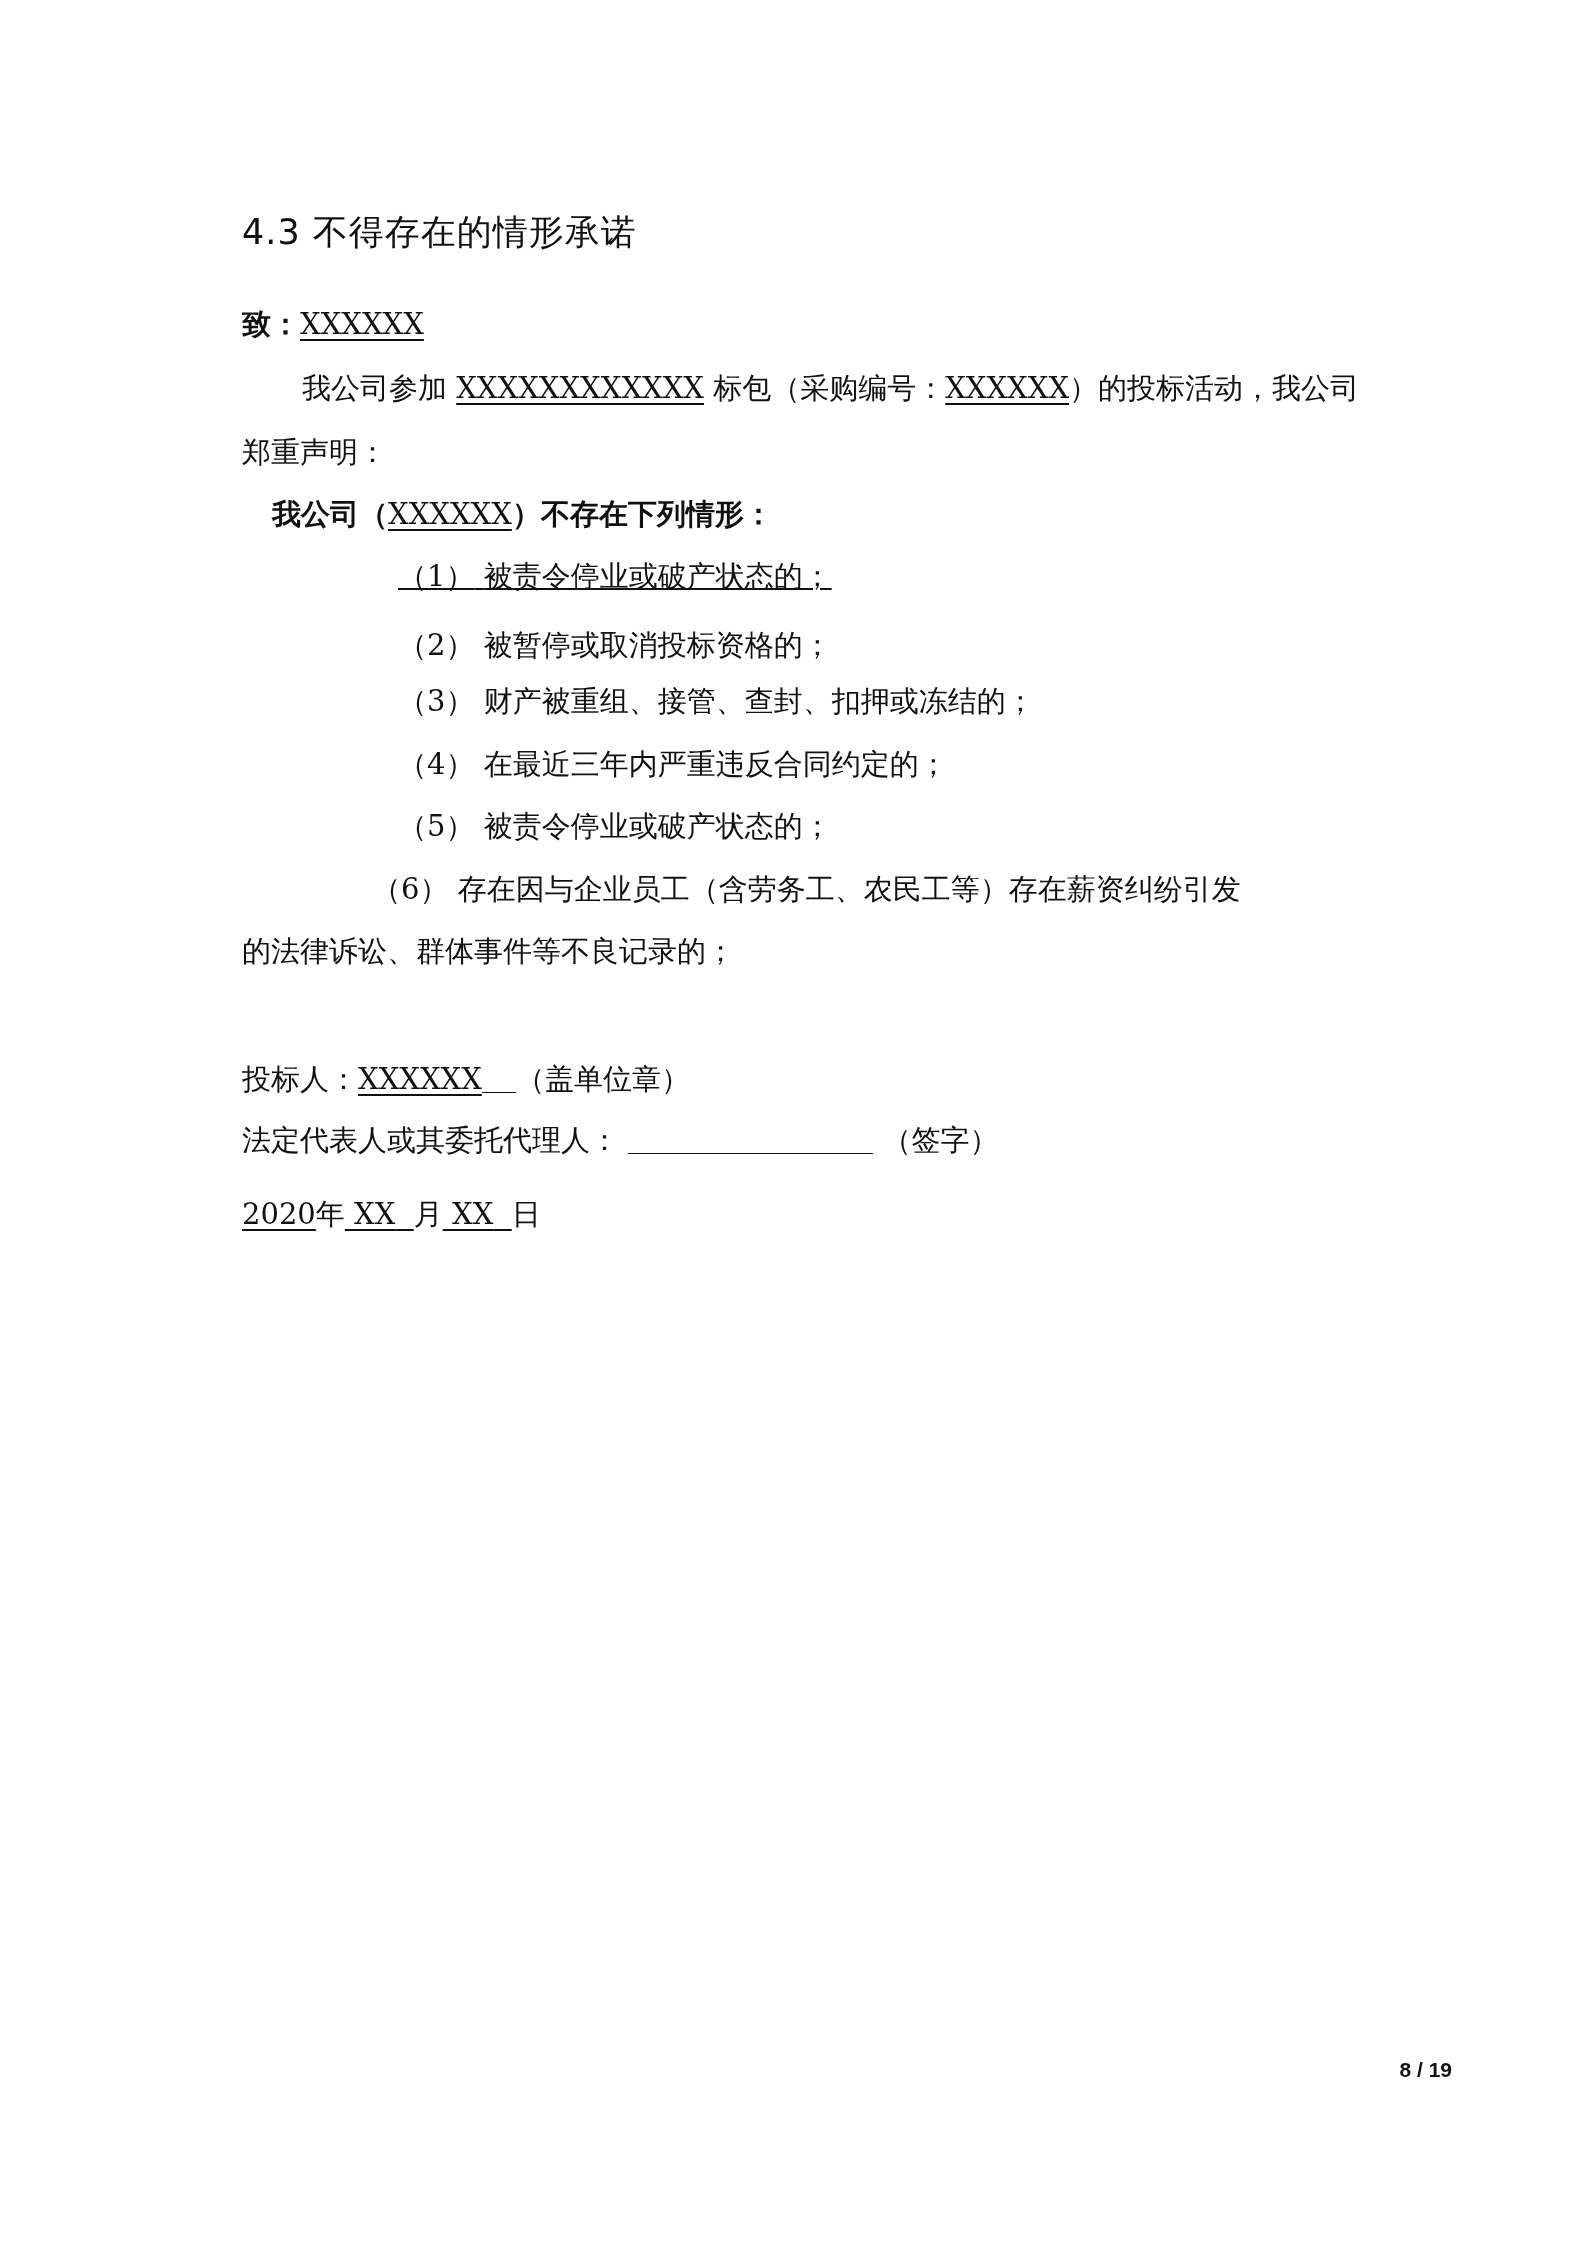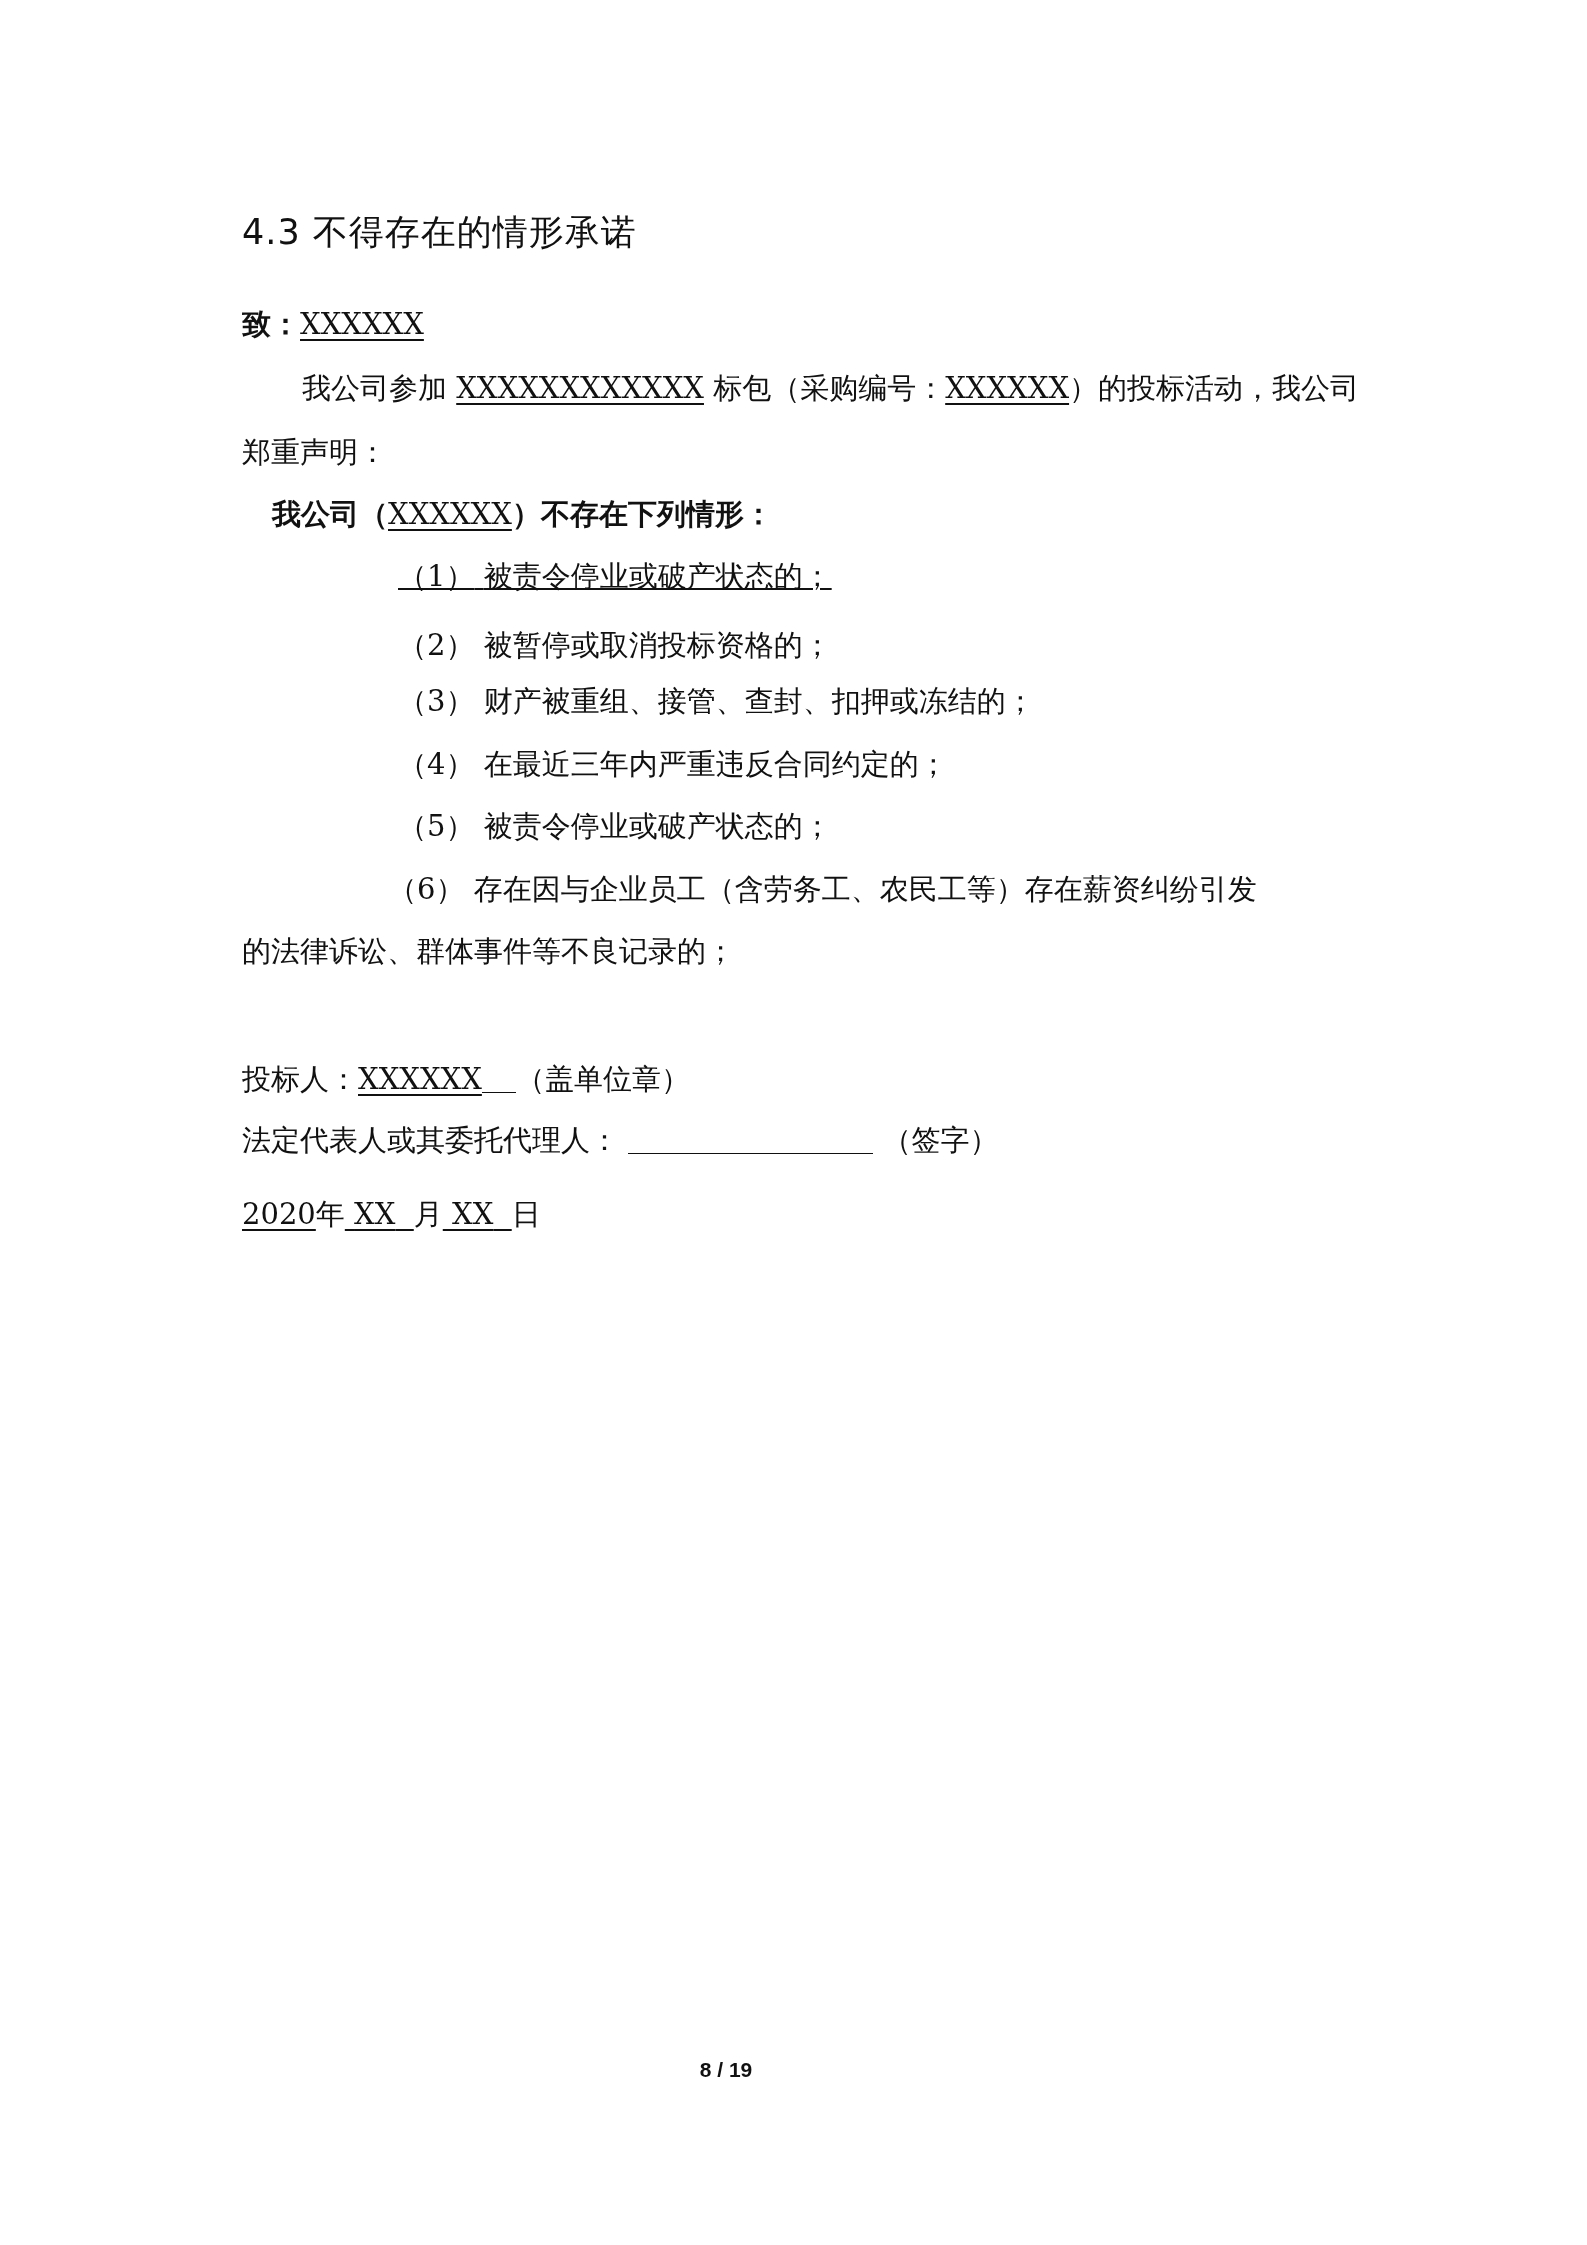--- a/index.html
+++ b/index.html
@@ -3,21 +3,21 @@
 <meta charset="utf-8">
 <style>
   html, body { margin: 0; padding: 0; background: #ffffff; }
   body { width: 1587px; height: 2245px; position: relative; overflow: hidden;
          font-family: "DejaVu Serif", "Liberation Serif", serif; color: #111; }
   .line { position: absolute; left: 242px; white-space: nowrap; font-size: 29px; line-height: 36px; }
   .title { font-family: "DejaVu Sans", "Liberation Sans", sans-serif; font-size: 35px; top: 214px; letter-spacing: 1px; }
   .u { text-decoration: underline; text-underline-offset: 5px; text-decoration-thickness: 1.5px; }
   .bold { font-weight: bold; font-family: "DejaVu Sans", "Liberation Sans", sans-serif; text-align: right; }
   .blank { display: inline-block; border-bottom: 1.5px solid #111; height: 28px; vertical-align: -4px; }
-  .pagenum { position: absolute; top: 2058px; left: 0; width: 1452px; text-align: center;
+  .pagenum { position: absolute; top: 2058px; left: 0; width: 1452px; text-align: right;
              font-family: "Liberation Sans", "DejaVu Sans", sans-serif; font-weight: bold; font-size: 21px; }
 </style>
 </head>
 <body>
 
 <div>
 
   <div class="line title">4.3 不得存在的情形承诺</div>
 
   <div class="line bold" style="top:306px;">
@@ -41,21 +41,21 @@
   </div>
   <div class="line" style="top:683px; left:398px;">
     <span>（3）</span>&nbsp;<span>财产被重组、接管、查封、扣押或冻结的；</span>
   </div>
   <div class="line" style="top:746px; left:398px;">
     <span>（4）</span>&nbsp;<span>在最近三年内严重违反合同约定的；</span>
   </div>
   <div class="line" style="top:808px; left:398px;">
     <span>（5）</span>&nbsp;<span>被责令停业或破产状态的；</span>
   </div>
-  <div class="line" style="top:871px; left:388px;">
+  <div class="line" style="top:871px; left:372px;">
     <span>（6）</span>&nbsp;<span>存在因与企业员工（含劳务工、农民工等）存在薪资纠纷引发</span>
   </div>
   <div class="line" style="top:933px;">的法律诉讼、群体事件等不良记录的；</div>
 
   <div class="line" style="top:1061px;">
     <span>投标人：</span><span class="u">XXXXXX</span><span class="blank" style="width:34px;"></span><span>（盖单位章）</span>
   </div>
 
   <div class="line" style="top:1122px;">
     <span>法定代表人或其委托代理人：</span>&nbsp;<span class="blank" style="width:245px;"></span>&nbsp;<span>（签字）</span>

